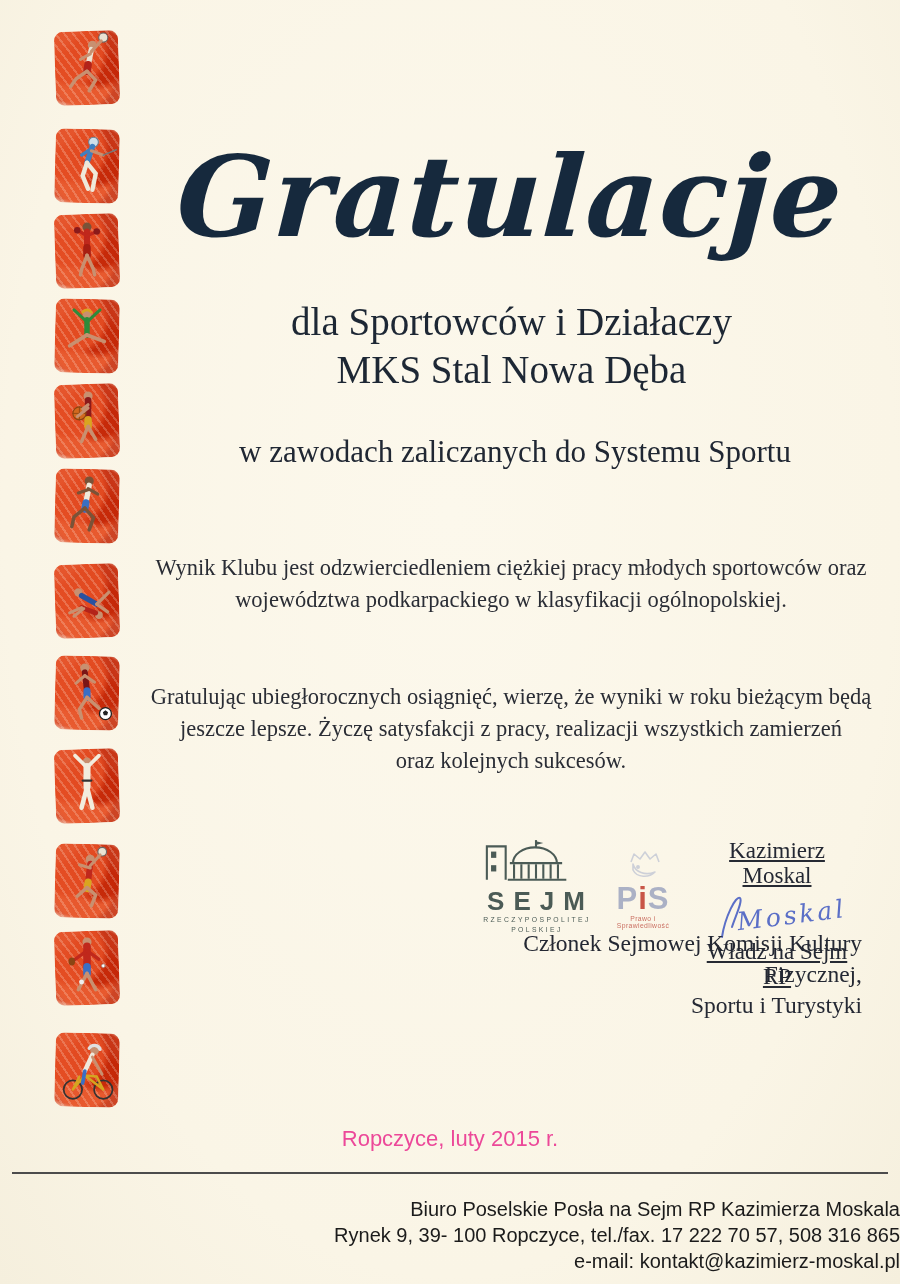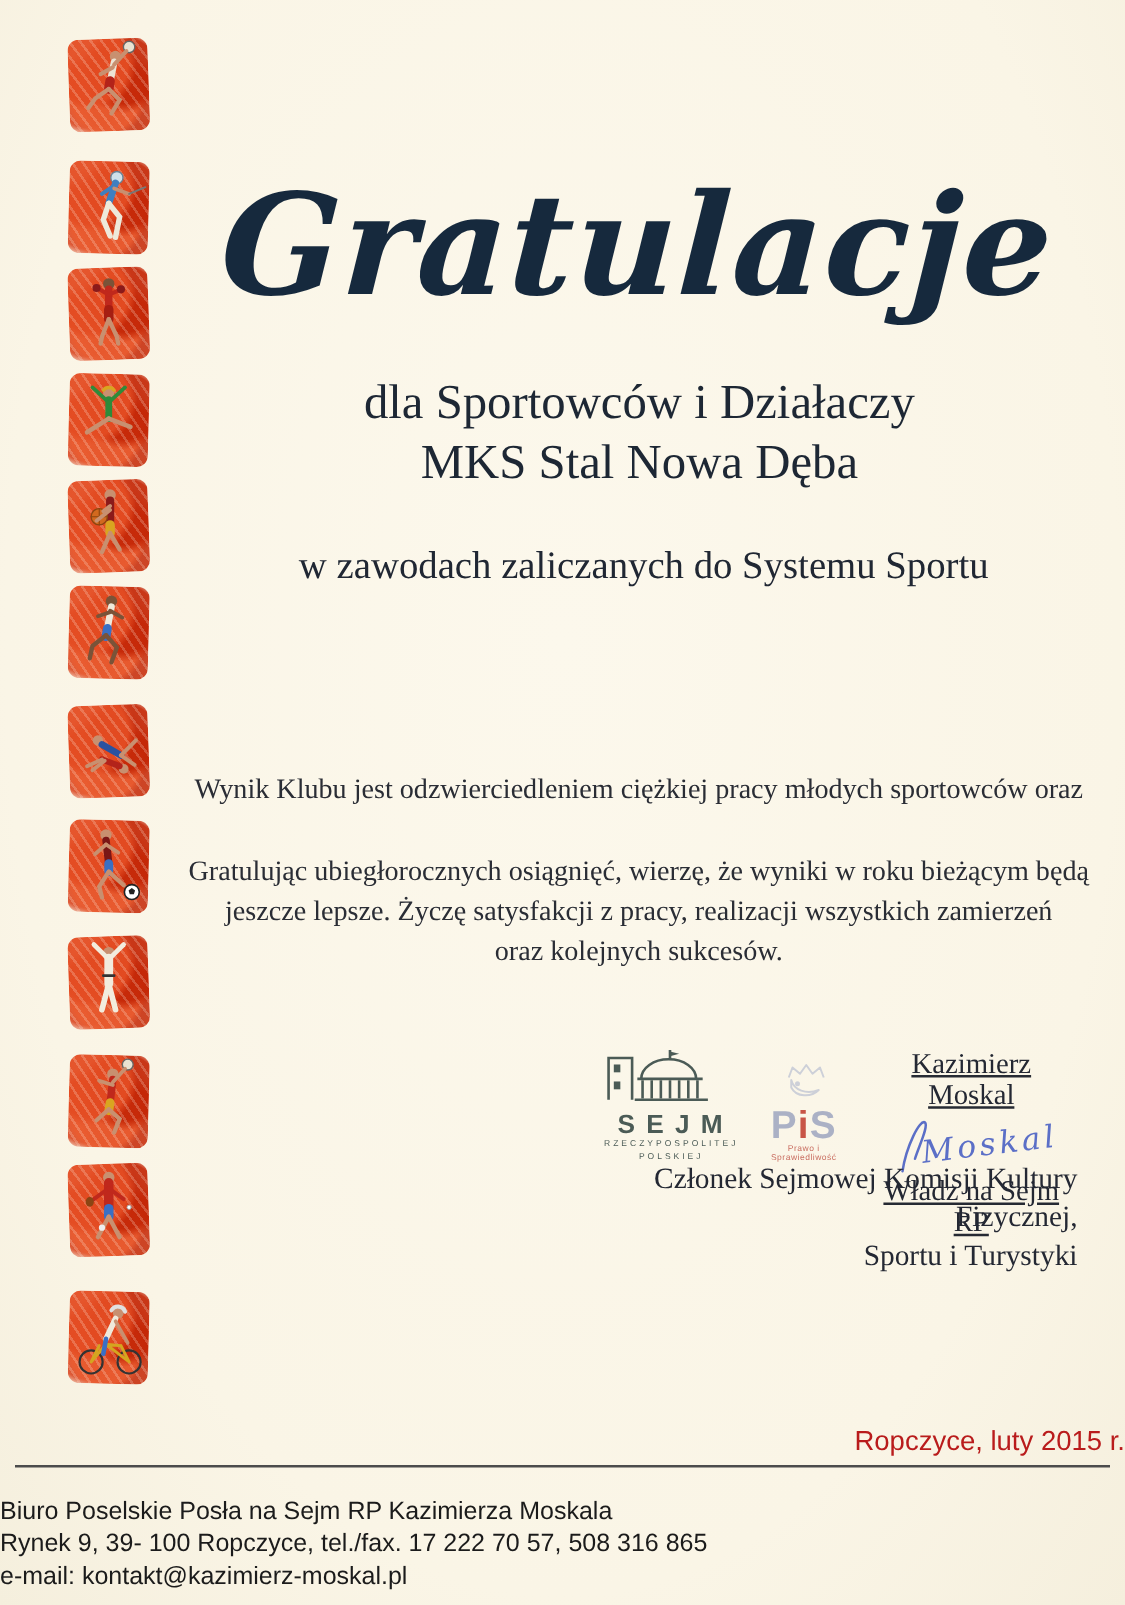--- a/index.html
+++ b/index.html
@@ -41,60 +41,60 @@
     font-size:39px;line-height:1.22;color:#1d2734;
   }
   .reason{
     position:absolute;top:433px;left:145px;right:15px;text-align:center;
     font-size:31px;line-height:1.23;color:#202733;
   }
   .para{
     position:absolute;left:130px;width:762px;text-align:center;
     font-size:22.5px;line-height:1.43;color:#2a2d35;
   }
-  .para1{top:615px;}
+  .para1{top:552px;}
   .para2{top:681px;}
 
   
   .sig-row{
     position:absolute;top:838px;left:478px;right:38px;
     display:flex;align-items:flex-start;gap:10px;
   }
   .sejm-logo{width:122px;text-align:center;color:#4b5b56;}
   .sejm-word{font-family:"Liberation Sans", sans-serif;font-weight:bold;
-    font-size:21px;letter-spacing:9px;padding-left:9px;line-height:1.05;}
+    font-size:26px;letter-spacing:9px;padding-left:9px;line-height:1.05;}
   .sejm-sub{font-family:"Liberation Sans", sans-serif;font-size:6.8px;
     letter-spacing:2.4px;padding-left:2px;line-height:1.5;}
   .pis-logo{width:96px;text-align:center;margin-top:12px;opacity:0.85;}
   .pis-word{font-family:"Liberation Sans", sans-serif;font-weight:bold;
     font-size:31px;line-height:0.95;letter-spacing:1px;}
   .pis-p,.pis-s{color:#9ea6c0;}
   .pis-i{color:#c0392b;}
   .pis-sub{font-family:"Liberation Sans", sans-serif;font-size:6.8px;
     color:#c1574a;letter-spacing:0.4px;margin-top:2px;}
   .sig-col{flex:1;text-align:center;text-decoration:underline;}
   .sig-name{font-size:23px;color:#242833;line-height:1.1;}
   .sig-script{margin:-2px 0 -10px 0;}
   .sig-role{font-size:23px;color:#242833;line-height:1.1;}
   .committee{
     position:absolute;top:928px;left:460px;right:38px;text-align:right;
     font-size:23.5px;line-height:1.32;color:#242833;
   }
 
   
   .dateline{
-    position:absolute;top:1126px;left:0;right:0;text-align:right;
-    font-family:"Liberation Sans", sans-serif;font-size:22px;color:#b91c1c;margin-top:14px;
+    position:absolute;top:1126px;left:0;right:0;text-align:center;
+    font-family:"Liberation Sans", sans-serif;font-size:22px;color:#ec4899;
   }
   .rule{
     position:absolute;top:1172px;left:12px;right:12px;height:2px;
     background:#4c4c4c;
   }
   .footer{
-    position:absolute;top:1196px;left:0;right:0;text-align:left;
+    position:absolute;top:1196px;left:0;right:0;text-align:right;
     font-family:"Liberation Sans", sans-serif;font-size:20px;line-height:1.3;
     color:#1b1b1b;
   }
 </style>
 </head>
 <body>
 
 <div class="icon-col">
 
   <div class="sport-icon" style="top:30px">
@@ -297,20 +297,21 @@
   <div>dla Sportowców i Działaczy</div>
   <div>MKS Stal Nowa Dęba</div>
 </div>
 
 <div class="reason">
   <div>w zawodach zaliczanych do Systemu Sportu</div>
 </div>
 
 <div class="para para1">
   <div>Wynik Klubu jest odzwierciedleniem ciężkiej pracy młodych sportowców oraz</div>
+  <div>województwa podkarpackiego w klasyfikacji ogólnopolskiej.</div>
 </div>
 
 <div class="para para2">
   <div>Gratulując ubiegłorocznych osiągnięć, wierzę, że wyniki w roku bieżącym będą</div>
   <div>jeszcze lepsze. Życzę satysfakcji z pracy, realizacji wszystkich zamierzeń</div>
   <div>oraz kolejnych sukcesów.</div>
 </div>
 
 <div class="sig-row">
 

